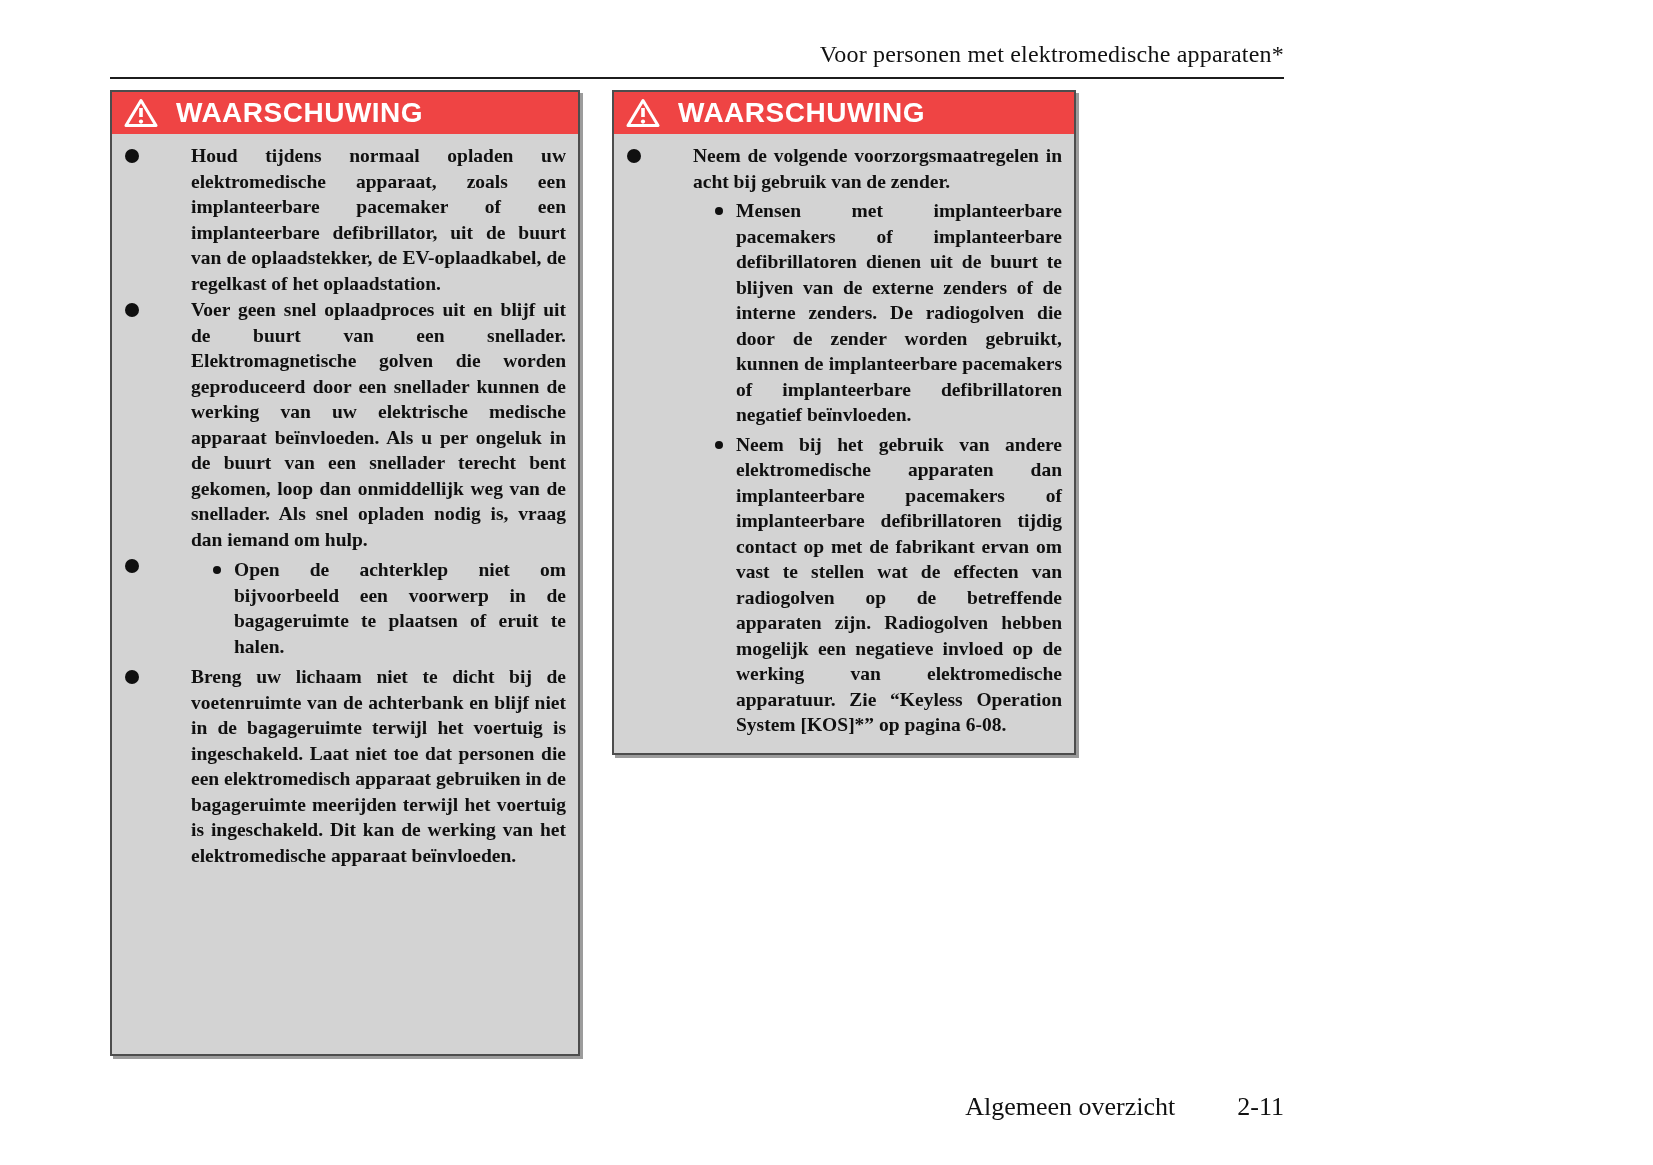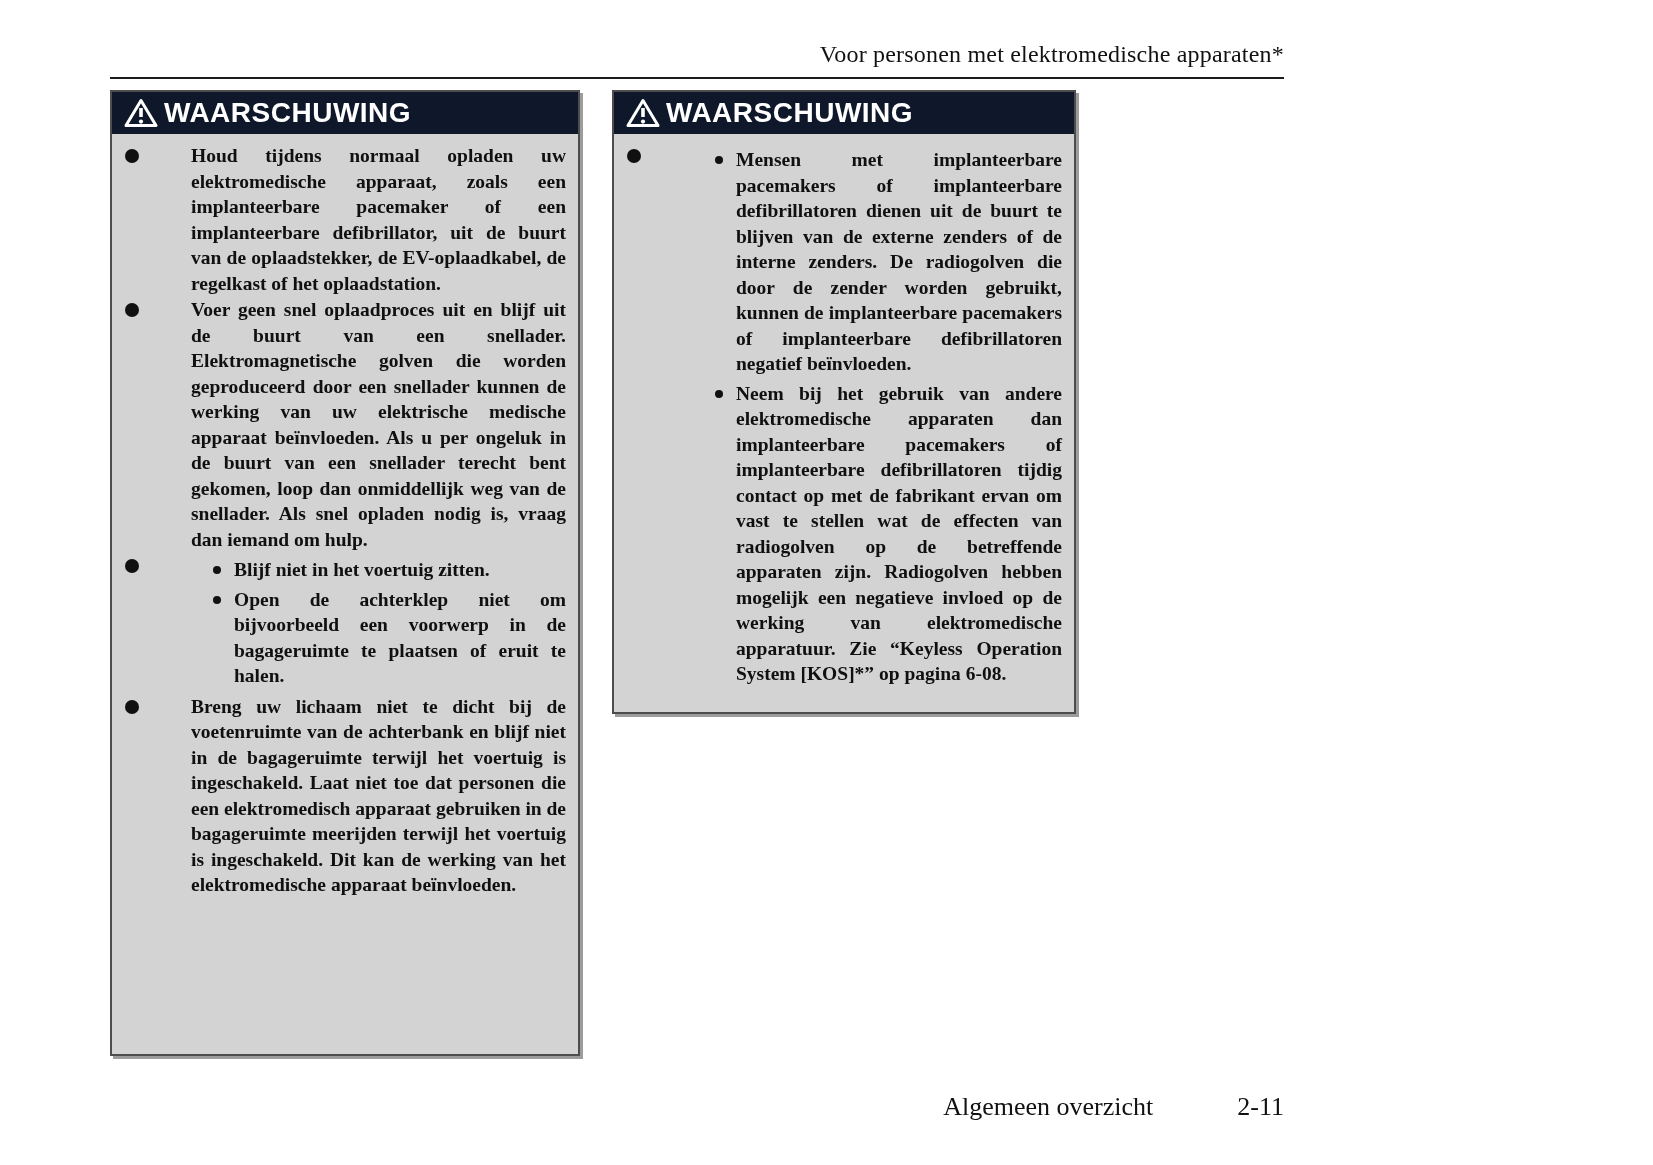--- a/index.html
+++ b/index.html
@@ -26,22 +26,22 @@
 
   
   .warning-box {
     position:absolute; box-sizing:border-box; background:#d3d3d3;
     border:2px solid #4d4d4d; box-shadow:3px 3px 0 #9c9c9c;
   }
   .box-left  { left:110px; top:90px; width:470px; min-height:966px; }
   .box-right { left:612px; top:90px; width:464px; min-height:624px; }
 
   .warning-header {
-    display:flex; align-items:center; gap:6px;
-    background:#0f172a; height:42px; padding:0 10px 0 12px;
+    display:flex; align-items:center; gap:18px;
+    background:#ef4444; height:42px; padding:0 10px 0 12px;
   }
   .warning-icon { display:flex; }
   .warning-icon svg { display:block; }
   .warning-title {
     color:#fff; font-family:"Liberation Sans", sans-serif;
     font-weight:700; font-size:28px; letter-spacing:0.5px; white-space:nowrap;
   }
 
   .warning-body {
     padding:9px 12px 10px 13px;
@@ -57,21 +57,21 @@
     width:8px; height:8px; border-radius:50%; background:#101010; margin-top:9px;
   }
 
   
   .doc-code {
     position:absolute; left:843px; top:1170px;
     font-family:"Liberation Sans", sans-serif; font-size:17px; letter-spacing:0.3px;
   }
   .footer-right {
     position:absolute; right:161px; top:1092px;
-    display:flex; align-items:baseline; gap:84px; font-size:26px; white-space:nowrap;
+    display:flex; align-items:baseline; gap:62px; font-size:26px; white-space:nowrap;
   }
 </style>
 </head>
 <body>
 
 <div class="page">
 
   <div class="running-header">Voor personen met elektromedische apparaten*</div>
 
   <div class="header-rule"></div>
@@ -101,24 +101,20 @@
             <span class="bullet-dot"></span>
             <div>
               <div>Voer geen snel oplaadproces uit en blijf uit de buurt van een snellader. Elektromagnetische golven die worden geproduceerd door een snellader kunnen de werking van uw elektrische medische apparaat beïnvloeden. Als u per ongeluk in de buurt van een snellader terecht bent gekomen, loop dan onmiddellijk weg van de snellader. Als snel opladen nodig is, vraag dan iemand om hulp.</div>
             </div>
           </div>
           <div class="bullet-item">
             <span class="bullet-dot"></span>
             <div>
               <div class="sub-item">
                 <span class="sub-dot"></span>
-                <div>Blijf niet in het voertuig zitten.</div>
-              </div>
-              <div class="sub-item">
-                <span class="sub-dot"></span>
                 <div>Open de achterklep niet om bijvoorbeeld een voorwerp in de bagageruimte te plaatsen of eruit te halen.</div>
               </div>
             </div>
           </div>
           <div class="bullet-item">
             <span class="bullet-dot"></span>
             <div>
               <div>Breng uw lichaam niet te dicht bij de voetenruimte van de achterbank en blijf niet in de bagageruimte terwijl het voertuig is ingeschakeld. Laat niet toe dat personen die een elektromedisch apparaat gebruiken in de bagageruimte meerijden terwijl het voertuig is ingeschakeld. Dit kan de werking van het elektromedische apparaat beïnvloeden.</div>
             </div>
           </div>
@@ -132,20 +128,21 @@
           <line x1="17" y1="10" x2="17" y2="19" stroke="#ffffff" stroke-width="3.6"></line>
           <circle cx="17" cy="23.6" r="2.1" fill="#ffffff"></circle>
         </svg>
       </span>
       <span class="warning-title">WAARSCHUWING</span>
     </header>
     <div class="warning-body">
           <div class="bullet-item">
             <span class="bullet-dot"></span>
             <div>
+              <div>Neem de volgende voorzorgsmaatregelen in acht bij gebruik van de zender.</div>
               <div class="sub-item">
                 <span class="sub-dot"></span>
                 <div>Mensen met implanteerbare pacemakers of implanteerbare defibrillatoren dienen uit de buurt te blijven van de externe zenders of de interne zenders. De radiogolven die door de zender worden gebruikt, kunnen de implanteerbare pacemakers of implanteerbare defibrillatoren negatief beïnvloeden.</div>
               </div>
               <div class="sub-item">
                 <span class="sub-dot"></span>
                 <div>Neem bij het gebruik van andere elektromedische apparaten dan implanteerbare pacemakers of implanteerbare defibrillatoren tijdig contact op met de fabrikant ervan om vast te stellen wat de effecten van radiogolven op de betreffende apparaten zijn. Radiogolven hebben mogelijk een negatieve invloed op de werking van elektromedische apparatuur. Zie “Keyless Operation System [KOS]*” op pagina 6-08.</div>
               </div>
             </div>
           </div>

